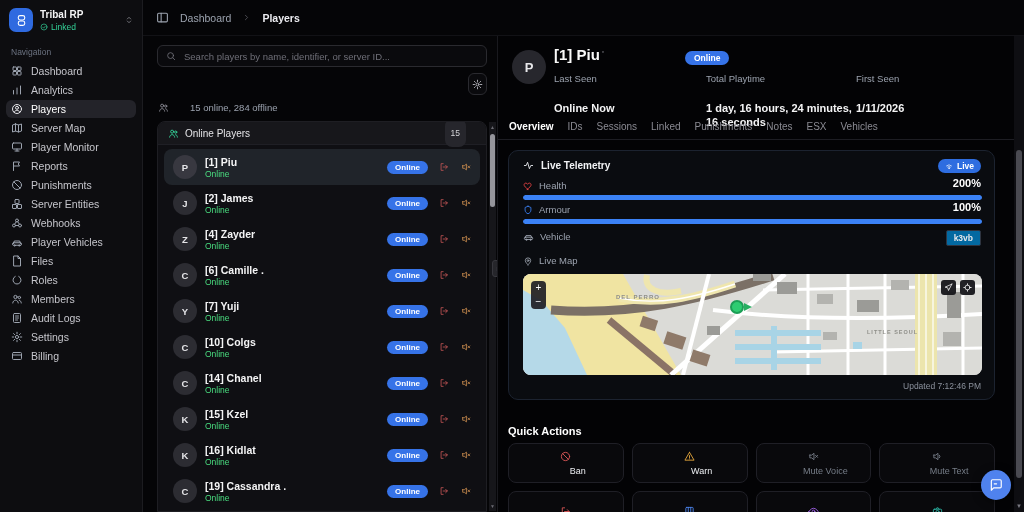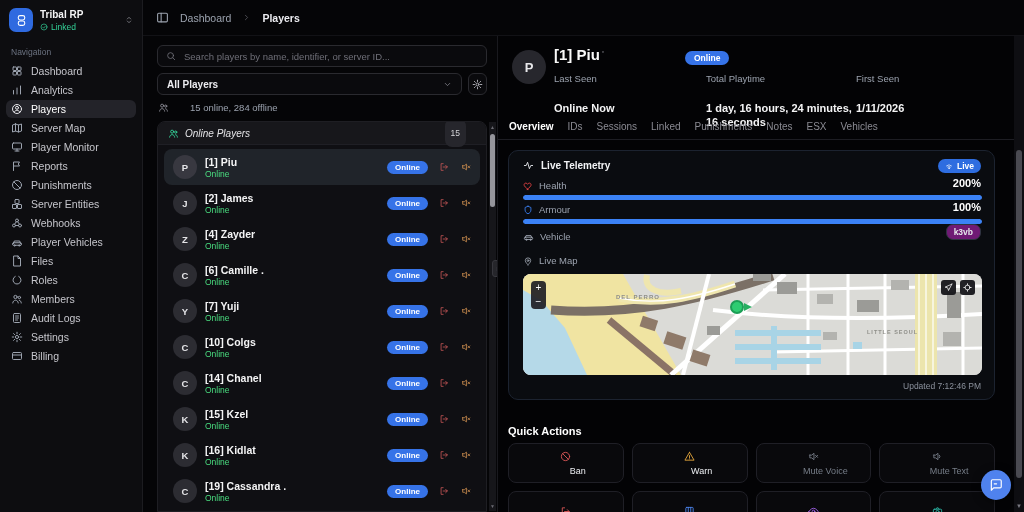--- a/index.html
+++ b/index.html
@@ -36,21 +36,21 @@
   .search-box input::placeholder{color:#6f6f78;}
   .filter-select{position:absolute;left:14px;top:37px;width:305px;height:22px;box-sizing:border-box;border:1px solid #2a2a2f;border-radius:6px;background:#0a0a0d;display:flex;align-items:center;justify-content:space-between;padding:0 9px;font-size:10px;font-weight:700;color:#ececf0;cursor:pointer;}
   .filter-select .chev{color:#8a8a92;}
   .gear-btn{position:absolute;left:325px;top:37px;width:19px;height:22px;box-sizing:border-box;border:1px solid #2a2a2f;border-radius:6px;background:#0a0a0d;display:flex;align-items:center;justify-content:center;color:#b8b8c0;cursor:pointer;}
   .status-line{position:absolute;left:15px;top:66px;display:flex;align-items:center;gap:21px;font-size:9.5px;color:#9ca3af;}
   .status-line .sic{color:#8b8b94;display:flex;}
 
   .list-card{position:absolute;left:14px;top:85px;width:330px;height:391px;box-sizing:border-box;background:#0f0f13;border:1px solid #1e1e23;border-radius:8px 8px 0 0;overflow:hidden;}
   .list-header{height:22px;background:#17171b;border-bottom:1px solid #1f1f25;display:flex;align-items:center;gap:6px;padding:0 10px;}
   .lh-ic{color:#34d399;display:flex;}
-  .lh-title{font-size:10px;color:#e4e4e7;font-style:italic;}
+  .lh-title{font-size:10px;color:#e4e4e7;}
   .lh-count{margin-left:auto;margin-right:10px;background:#26262c;color:#d4d4d8;font-size:8.5px;padding:9px 6px;border-radius:7px;}
   .rows{padding-top:4px;}
   .prow{display:flex;align-items:center;gap:8px;height:36px;margin:0 6px;padding:0 9px;border-radius:8px;cursor:pointer;box-sizing:border-box;}
   .prow.selected{background:#20242a;}
   .pav{width:24px;height:24px;border-radius:50%;background:#2c2c32;color:#e4e4e7;font-size:9.5px;font-weight:700;display:flex;align-items:center;justify-content:center;flex:none;}
   .prow.selected .pav{background:#383840;}
   .pmain{flex:1;min-width:0;}
   .pname{font-size:10.5px;font-weight:700;color:#f4f4f5;white-space:nowrap;}
   .pstatus{font-size:8.5px;color:#4ade80;margin-top:1px;}
   .pbadge{background:#3673e8;color:#fff;font-size:8px;font-weight:700;padding:2px 8px;border-radius:8px;flex:none;}
@@ -76,21 +76,21 @@
   .tab.active{color:#ffffff;font-weight:700;}
 
   .tele-card{position:absolute;left:10px;top:114px;width:487px;height:250px;box-sizing:border-box;background:#0a0c10;border:1px solid #1c2330;border-radius:10px;}
   .tc-head{position:absolute;left:14px;top:9px;display:flex;align-items:center;gap:7px;color:#e5e7eb;}
   .tc-title{font-size:10px;font-weight:700;color:#f3f4f6;}
   .live-badge{position:absolute;right:13px;top:8px;background:#2e6de0;color:#fff;border-radius:8px;font-size:8.5px;font-weight:700;padding:2px 7px;display:flex;align-items:center;gap:4px;}
   .m-row{position:absolute;left:14px;display:flex;align-items:center;gap:6px;font-size:9.5px;color:#9ca3af;}
   .m-val{position:absolute;right:13px;font-size:11px;font-weight:700;color:#fff;}
   .m-bar{position:absolute;left:14px;width:459px;height:5px;border-radius:3px;background:#1d2838;overflow:hidden;}
   .m-fill{height:100%;background:#3b82f6;border-radius:3px;}
-  .veh-badge{position:absolute;right:13px;top:73px;border:1px solid #2e3440;background:#701a75;color:#e5e7eb;font-size:8.5px;font-weight:700;padding:2px 7px;border-radius:7px;}
+  .veh-badge{position:absolute;right:13px;top:79px;border:1px solid #2e3440;background:#0369a1;color:#e5e7eb;font-size:8.5px;font-weight:700;padding:2px 7px;border-radius:2px;}
   .hred{color:#ef4444;} .hblue{color:#3b82f6;} .hgray{color:#9ca3af;}
 
   .map-wrap{position:absolute;left:14px;top:123px;width:459px;height:101px;border-radius:8px;overflow:hidden;background:#dbdbd7;}
   .map-zoom{position:absolute;left:8px;top:7px;width:15px;height:28px;background:rgba(32,32,36,.92);border-radius:4px;color:#fff;display:flex;flex-direction:column;align-items:center;justify-content:space-around;font-size:10px;line-height:1;cursor:pointer;}
   .map-btns{position:absolute;right:7px;top:6px;display:flex;gap:4px;}
   .map-btn{width:15px;height:15px;background:rgba(22,22,26,.95);border-radius:3px;color:#fff;display:flex;align-items:center;justify-content:center;cursor:pointer;}
   .updated{position:absolute;right:13px;bottom:8px;font-size:8.5px;color:#8b919c;}
 
   .qa-title{position:absolute;left:10px;top:389px;font-size:11px;font-weight:700;color:#fff;}
   .qa-grid{position:absolute;left:10px;width:487px;display:flex;gap:8px;}
@@ -323,28 +323,20 @@
     <div class="search-box">
       <span style="display:flex">
           <svg width="10" height="10" viewBox="0 0 24 24" class="ic">
             <circle cx="11" cy="11" r="7"></circle>
             <line x1="16.5" y1="16.5" x2="21" y2="21"></line>
           </svg>
         </span>
       <input type="text" placeholder="Search players by name, identifier, or server ID..." style="">
     </div>
 
-    <div class="filter-select">
-      <span>All Players</span>
-      <span class="chev">
-          <svg width="9" height="9" viewBox="0 0 24 24" class="ic">
-            <polyline points="6 9 12 15 18 9"></polyline>
-          </svg>
-        </span>
-    </div>
     <div class="gear-btn">
       <span style="display:flex">
           <svg width="11" height="11" viewBox="0 0 24 24" class="ic">
             <circle cx="12" cy="12" r="3.2"></circle>
             <path d="M12 2.5v3M12 18.5v3M2.5 12h3M18.5 12h3M5.2 5.2l2.1 2.1M16.7 16.7l2.1 2.1M18.8 5.2l-2.1 2.1M7.3 16.7l-2.1 2.1"></path>
           </svg>
         </span>
     </div>
 
     <div class="status-line">

